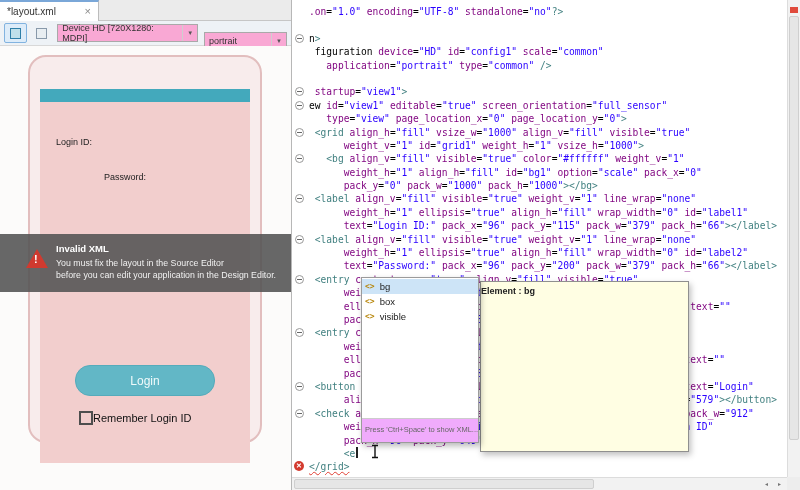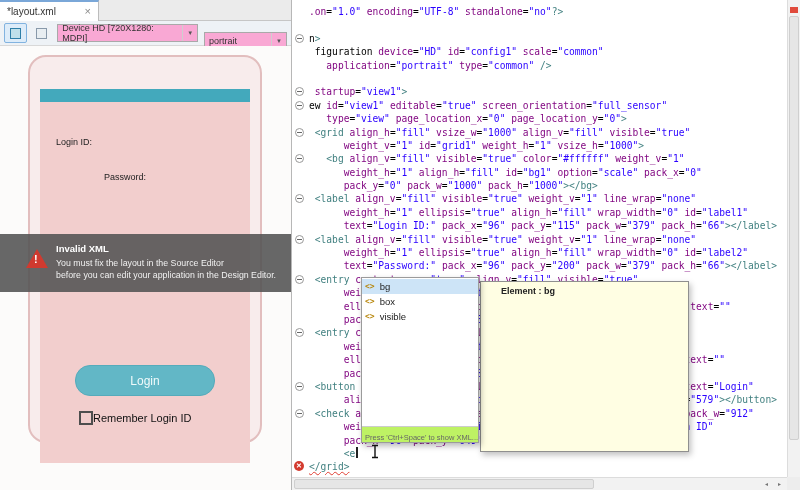--- a/index.html
+++ b/index.html
@@ -77,25 +77,25 @@
   .h-btn.left{right:14px;} .h-btn.right{right:1px;}
   .corner{position:absolute;right:0;bottom:0;width:13px;height:13px;background:#ededed;}
 
   .assist{position:absolute;left:69px;top:277px;width:118px;height:166px;background:#fff;
           border:1px solid #9b9b9b;box-shadow:2px 3px 6px rgba(0,0,0,.28);z-index:40;
           display:flex;flex-direction:column;}
   .as-list{flex:1 1 auto;overflow:hidden;padding-top:1px;}
   .as-item{display:flex;align-items:center;height:15px;font-size:9.5px;color:#222;padding:0 3px;gap:5px;}
   .as-item.sel{background:#cde4f7;}
   .as-ic{color:#b8860b;font-family:"DejaVu Sans Mono",monospace;font-weight:bold;font-size:8px;}
-  .as-hint{height:16px;border-top:1px solid #ccc;font-size:7.5px;color:#666;line-height:13px;
-           padding:4px 3px;white-space:nowrap;overflow:hidden;background:#bef264;}
+  .as-hint{height:24px;border-top:1px solid #ccc;font-size:7.5px;color:#666;line-height:13px;
+           padding:4px 3px;white-space:nowrap;overflow:hidden;background:#f0abfc;}
 
   .xtooltip{position:absolute;left:188px;top:281px;width:209px;height:171px;background:#fffee3;
-            border:1px solid #8f8f8f;box-shadow:2px 3px 6px rgba(0,0,0,.25);z-index:39;padding:4px 20px;}
+            border:1px solid #8f8f8f;box-shadow:2px 3px 6px rgba(0,0,0,.25);z-index:39;padding:4px 0;}
   .tt-line{font-size:9px;font-weight:bold;color:#222;margin-bottom:3px;white-space:nowrap;}
 
   .ibeam{position:absolute;left:78px;top:444px;z-index:60;}
 </style>
 </head>
 <body>
 
 <div class="app">
 
   <div class="tabbar">

